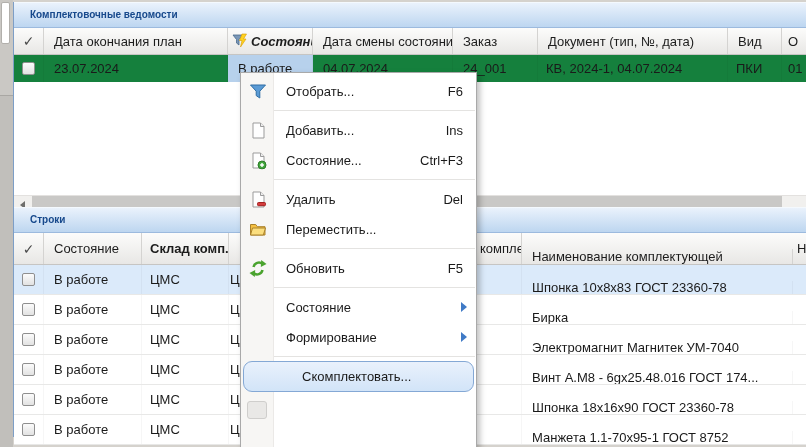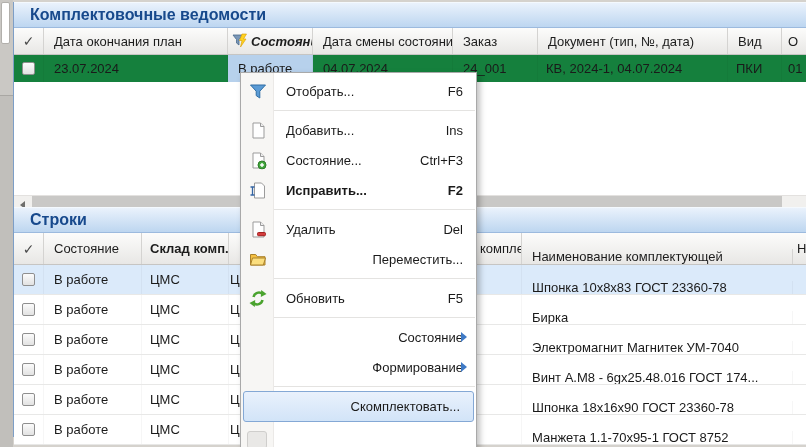--- a/index.html
+++ b/index.html
@@ -15,21 +15,21 @@
   .strip-pill { position:absolute; left:1px; top:2px; width:9px; height:42px; background:#ffffff; border:1px solid #b2b0ac; border-radius:2px; }
   .strip-lower { position:absolute; left:0; top:95px; width:13px; height:352px; background:#c1bfbb; border-top:1px solid #a9a7a3; }
   
   .panel { position:absolute; left:13px; width:793px; background:#ffffff; border-left:1px solid #7d9ec6; border-bottom:1px solid #9db8d6; }
   #top-panel { top:2px; height:211px; }
   #bottom-panel { top:207px; height:230px; border-bottom:none; }
   .title-bar {
     height:26px; line-height:24px; padding-left:16px;
     background: linear-gradient(#eaf2fc, #bdd6f0);
     border-top:1px solid #f4f9fe; border-bottom:1px solid #9cbade;
-    color:#17498c; font-weight:bold; font-size:16px;
+    color:#17498c; font-weight:bold; font-size:10px;
     white-space:nowrap; overflow:hidden;
   }
   
   .thead { display:flex; background:linear-gradient(#fcfcfb,#e8e7e5); border-bottom:1px solid #c6c5c3; }
   .th {
     padding-left:10px; overflow:hidden; white-space:nowrap;
     border-right:1px solid #d4d3d1; color:#1c1c1c; display:flex; align-items:center;
   }
   .trow { display:flex; }
   .td { padding-left:10px; overflow:hidden; white-space:nowrap; display:flex; align-items:center; border-right:1px solid rgba(0,0,0,0.035); }
@@ -69,28 +69,28 @@
   .b-name   { width:271px;margin-top:16px; }
   .b-last   { flex:1; border-right:none; padding-left:4px; }
   
   #context-menu {
     position:absolute; left:240px; top:72px; width:237px; height:376px;
     background:#ffffff; border:1px solid #a9a9a9;
     box-shadow: 3px 3px 6px rgba(0,0,0,0.25);
     z-index:50; padding-top:3px; overflow:hidden;
   }
   .menu-gutter { position:absolute; left:0; top:0; bottom:0; width:33px; background:#f7f6f4; border-right:1px solid #ebe9e7; }
-  .menu-item { position:relative; height:30px; display:flex; align-items:center; padding-left:45px; padding-right:13px; cursor:default;justify-content:flex-end; }
+  .menu-item { position:relative; height:30px; display:flex; align-items:center; padding-left:45px; padding-right:13px; cursor:default; }
   .mi-icon { position:absolute; left:6px; top:50%; transform:translateY(-50%); width:21px; height:21px; display:flex; align-items:center; justify-content:center; }
   .mi-hotkey { margin-left:auto; }
   .menu-item.bold .mi-label, .menu-item.bold .mi-hotkey { font-weight:bold; }
   .menu-sep { height:1px; background:#e4e3e1; margin:4px 1px; }
   .menu-item.highlighted {
-    height:31px; margin:0 2px; padding-left:43px;
-    border:1px solid #84a8d5; border-radius:3px;
+    height:31px; margin:0 2px; padding-left:58px;
+    border:1px solid #84a8d5; border-radius:9px;
     background: linear-gradient(#e9f1fc, #d2e4f8);
   }
   .mi-sub-arrow { position:absolute; right:9px; width:0; height:0; border-top:5px solid transparent; border-bottom:5px solid transparent; border-left:6px solid #3f7ac6; }
   .menu-item.partial { margin-top:5px; }
   .mi-ghost { position:absolute; left:6px; top:4px; width:20px; height:18px; background:#e9e8e6; border:1px solid #cfcecc; border-radius:3px; }
 </style>
 </head>
 <body>
 
 <div class="left-strip">
@@ -250,30 +250,20 @@
         <svg width="18" height="18" viewBox="0 0 18 18">
           <path d="M4 1.5h7.5l3.5 3.5v11.5H4z" fill="#fefefe" stroke="#9b9b9b"></path>
           <path d="M11.5 1.5v3.5H15" fill="#eeeeee" stroke="#9b9b9b"></path>
           <circle cx="13" cy="13.5" r="4" fill="#41a63c" stroke="#2c7d28"></circle>
           <path d="M13 11.6v3.8M11.1 13.5h3.8" stroke="#ffffff" stroke-width="1.4"></path>
         </svg>
       </span>
       <span class="mi-label">Состояние...</span>
       <span class="mi-hotkey">Ctrl+F3</span>
     </div>
-    <div class="menu-item bold">
-      <span class="mi-icon">
-        <svg width="18" height="18" viewBox="0 0 18 18">
-          <path d="M5.5 1.5h7l3 3v12h-10z" fill="#fefefe" stroke="#9b9b9b"></path>
-          <path d="M1.5 5.5h4M3.5 5.5v8M1.5 13.5h4" stroke="#3465a4" stroke-width="1.3" fill="none"></path>
-        </svg>
-      </span>
-      <span class="mi-label">Исправить...</span>
-      <span class="mi-hotkey">F2</span>
-    </div>
     <div class="menu-sep"></div>
     <div class="menu-item">
       <span class="mi-icon">
         <svg width="18" height="18" viewBox="0 0 18 18">
           <path d="M4 1.5h7.5l3.5 3.5v11.5H4z" fill="#fefefe" stroke="#9b9b9b"></path>
           <path d="M11.5 1.5v3.5H15" fill="#eeeeee" stroke="#9b9b9b"></path>
           <rect x="8.5" y="12" width="8" height="3.2" rx="1" fill="#d43c3c" stroke="#a32020"></rect>
         </svg>
       </span>
       <span class="mi-label">Удалить</span>

